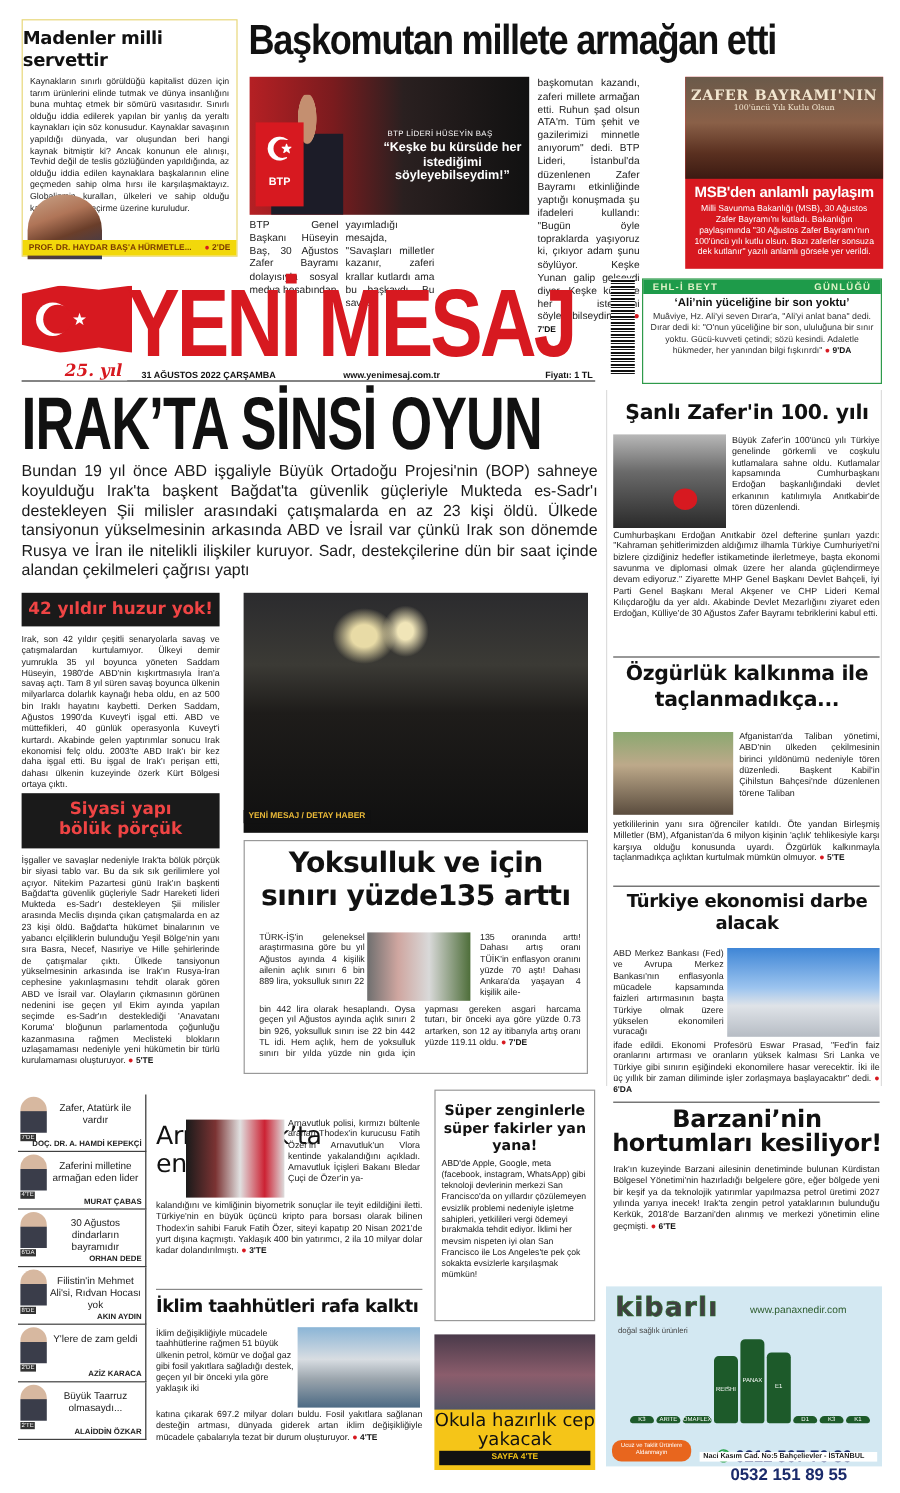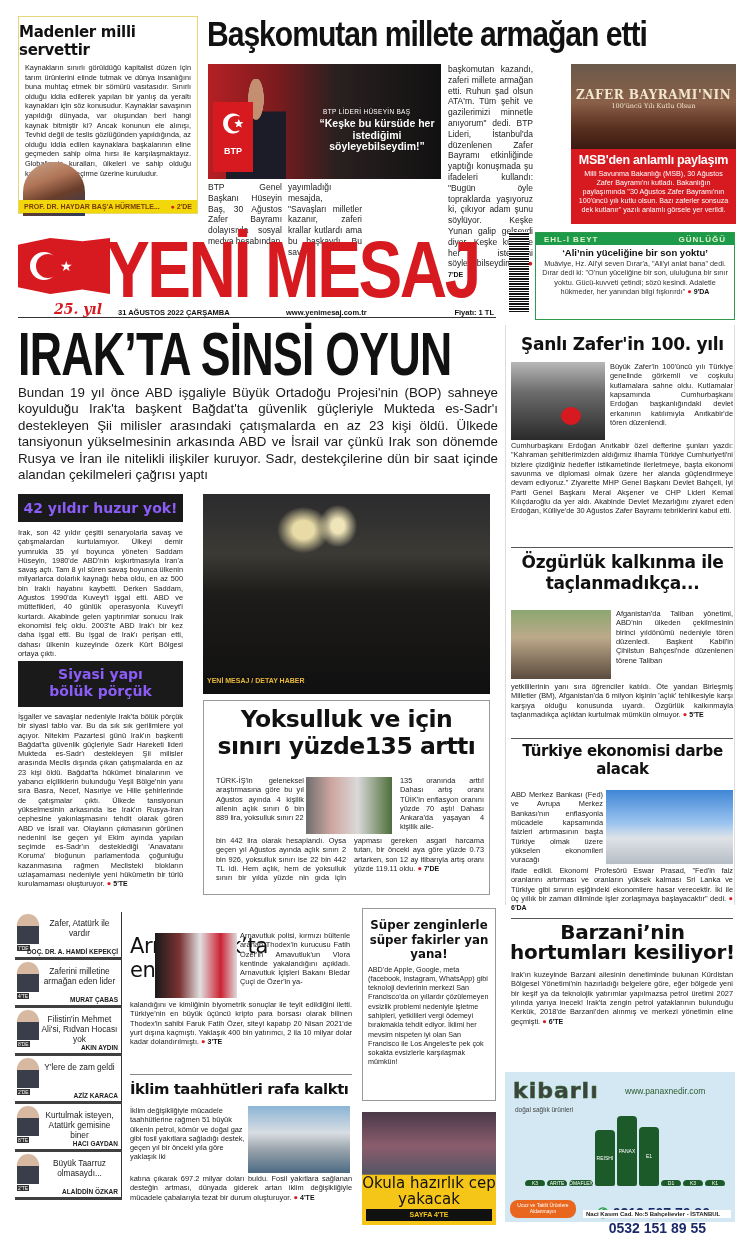--- a/index.html
+++ b/index.html
@@ -26,21 +26,21 @@
 #btp-photo .quote{position:absolute;left:108px;top:54px;width:122px;color:#fff;font-weight:bold;font-size:10.5px;line-height:11.5px;text-align:center}
 #btp-photo .man{position:absolute;left:18px;top:15px;width:60px;height:100px;background:radial-gradient(ellipse at 50% 20%,#c48f70 0 18%,transparent 19%),linear-gradient(180deg,transparent 32%,#1c1c28 33%);}
 .col3{font-size:8.5px;line-height:10.8px;color:#222}
 #btp-c1{left:208px;top:182px;width:74px}
 #btp-c2{left:288px;top:182px;width:74px}
 #btp-r{left:448px;top:64px;width:85px}
 
 
 #msb{left:571px;top:64px;width:165px;height:160px;background:#d71920;color:#fff;overflow:hidden}
 #msb .img{height:85px;background:linear-gradient(180deg,#6a5a4a 0%,#8a6048 45%,#5a3020 75%,#3b1a12 100%);text-align:center;color:#f2e6d0}
-#msb .img .t1{font-family:"DejaVu Serif",serif;font-size:12px;font-weight:bold;padding-top:24px;letter-spacing:0.5px}
+#msb .img .t1{font-family:"DejaVu Serif",serif;font-size:12px;font-weight:bold;padding-top:8px;letter-spacing:0.5px}
 #msb .img .t2{font-family:"DejaVu Serif",serif;font-size:6.5px}
 #msb h3{font-size:12.5px;font-weight:bold;text-align:center;margin-top:4px;letter-spacing:-0.3px}
 #msb .txt{font-size:7.2px;line-height:9px;text-align:center;padding:2px 4px;font-weight:normal}
 
 
 #mast-logo{left:18px;top:232px;width:490px;height:70px}
 #mast-flag{position:absolute;left:0;top:6px;width:92px;height:56px;background:#d71920;clip-path:polygon(0 12%,35% 0,70% 6%,100% 0,100% 100%,70% 92%,35% 100%,0 88%)}
 #mast-flag .c{position:absolute;left:12px;top:14px;width:28px;height:28px;border-radius:50%;background:#fff}
 #mast-flag .c2{position:absolute;left:18px;top:16px;width:24px;height:24px;border-radius:50%;background:#d71920}
 #mast-flag .star{position:absolute;left:42px;top:20px;color:#fff;font-size:14px}
@@ -56,21 +56,21 @@
 #ehl{left:535px;top:232px;width:200px;height:88px;border:1px solid #2e9a4a}
 #ehl .bar{height:12px;background:#1e9b4a;color:#dff2c8;font-weight:bold;font-size:8px;display:flex;justify-content:space-between;padding:0 8px;align-items:center;letter-spacing:1px}
 #ehl h4{font-size:9.5px;font-weight:bold;text-align:center;margin-top:2px}
 #ehl .txt{font-size:7.3px;line-height:9.4px;text-align:center;color:#333;padding:1px 3px}
 
 
 #main-head{left:18px;top:322px;width:485px;font-family:"Liberation Sans",sans-serif;font-weight:bold;font-size:62px;letter-spacing:-1px;line-height:64px;transform:scaleX(0.72);transform-origin:left top;white-space:nowrap}
 #main-lead{left:18px;top:385px;width:480px;font-size:13.3px;line-height:16.4px;color:#1a1a1a}
 
 
-.blk-head{background:#1a1a1a;color:#8b5cf6;font-weight:bold;text-align:center;font-family:"DejaVu Sans",sans-serif}
+.blk-head{background:#1a1a1a;color:#ef4444;font-weight:bold;text-align:center;font-family:"DejaVu Sans",sans-serif}
 #h42{left:18px;top:494px;width:165px;height:28px;font-size:14px;line-height:28px}
 #t42{left:18px;top:528px;width:165px}
 #hsiy{left:18px;top:661px;width:165px;height:46px;font-size:14px;line-height:17px;padding-top:5px}
 #tsiy{left:18px;top:712px;width:165px}
 .small{font-size:7.4px;line-height:9.3px;color:#222}
 
 
 #crowd{left:203px;top:494px;width:287px;height:200px;background:radial-gradient(ellipse at 35% 18%,#e8dba6 0 4%,transparent 10%),radial-gradient(ellipse at 47% 16%,#f0e5b8 0 3%,transparent 9%),linear-gradient(180deg,#2b2b2e 0%,#3b3a35 30%,#1e1c1a 50%,#101010 100%)}
 #crowd .cap{position:absolute;left:0;bottom:8px;background:#111;color:#e8b838;font-weight:bold;font-size:7px;padding:2px 4px}
 
@@ -98,21 +98,21 @@
 #ozg-t2{left:511px;top:682px;width:222px}
 #tur-h{left:510px;top:742px;width:225px;font-size:15px;line-height:18px}
 #tur-img{left:606px;top:790px;width:127px;height:74px;background:linear-gradient(180deg,#3f86d6 0%,#9cc4ef 45%,#dfe3e8 65%,#b6bcc4 100%)}
 #tur-t1{left:511px;top:790px;width:92px}
 #tur-t2{left:511px;top:866px;width:222px}
 #bar-h{left:510px;top:922px;width:225px;font-size:20px;line-height:20px}
 #bar-t{left:511px;top:970px;width:222px}
 
 
 #columnists{left:15px;top:912px;width:107px}
-.colm{position:relative;height:48px;border-right:1px solid #333;margin-bottom:0px;border-bottom:3px solid #404040}
+.colm{position:relative;height:48px;border-right:1px solid #333;margin-bottom:0px;border-bottom:1px solid #404040}
 .colm .av{position:absolute;left:2px;top:2px;width:22px;height:30px;background:linear-gradient(180deg,#d7b8a0 0 40%,#3a3d4a 41%);border-radius:11px 11px 0 0}
 .colm .pg{position:absolute;left:2px;top:33px;font-size:5px;background:#333;color:#fff;padding:0 1px}
 .colm .tt{position:absolute;left:26px;right:3px;top:6px;font-size:8.3px;line-height:10px;text-align:center;color:#222}
 .colm .au{position:absolute;right:3px;bottom:2px;font-size:6.5px;font-weight:bold;color:#222}
 
 
 #arn-h{left:130px;top:934px;width:222px;font-family:"DejaVu Sans",sans-serif;font-weight:normal;font-size:21px;letter-spacing:-0.3px}
 #arn-img{left:155px;top:933px;width:82px;height:65px;background:linear-gradient(90deg,#1a1a1a 0%,#7b3333 30%,#e0e0e0 55%,#c23 80%,#ddd 100%)}
 #arn-t1{left:240px;top:931px;width:110px}
 #arn-t2{left:130px;top:1000px;width:222px}
@@ -256,35 +256,35 @@
       <div class="au">DOÇ. DR. A. HAMDİ KEPEKÇİ</div>
     </div>
   <div class="colm">
       <div class="av"></div>
       <span class="pg">4'TE</span>
       <div class="tt">Zaferini milletine armağan eden lider</div>
       <div class="au">MURAT ÇABAS</div>
     </div>
   <div class="colm">
       <div class="av"></div>
+      <span class="pg">6'DA</span>
+      <div class="tt">30 Ağustos dindarların bayramıdır</div>
+      <div class="au">ORHAN DEDE</div>
+    </div>
+  <div class="colm">
+      <div class="av"></div>
       <span class="pg">8'DE</span>
       <div class="tt">Filistin'in Mehmet Ali'si, Rıdvan Hocası yok</div>
       <div class="au">AKIN AYDIN</div>
     </div>
   <div class="colm">
       <div class="av"></div>
       <span class="pg">2'DE</span>
       <div class="tt">Y'lere de zam geldi</div>
       <div class="au">AZİZ KARACA</div>
-    </div>
-  <div class="colm">
-      <div class="av"></div>
-      <span class="pg">8'TE</span>
-      <div class="tt">Kurtulmak isteyen, Atatürk gemisine biner</div>
-      <div class="au">HACI GAYDAN</div>
     </div>
   <div class="colm">
       <div class="av"></div>
       <span class="pg">2'TE</span>
       <div class="tt">Büyük Taarruz olmasaydı...</div>
       <div class="au">ALAİDDİN ÖZKAR</div>
     </div>
 </div>
 
 <div id="arn-h" class="abs">Arnavutluk’ta enselendi</div>

